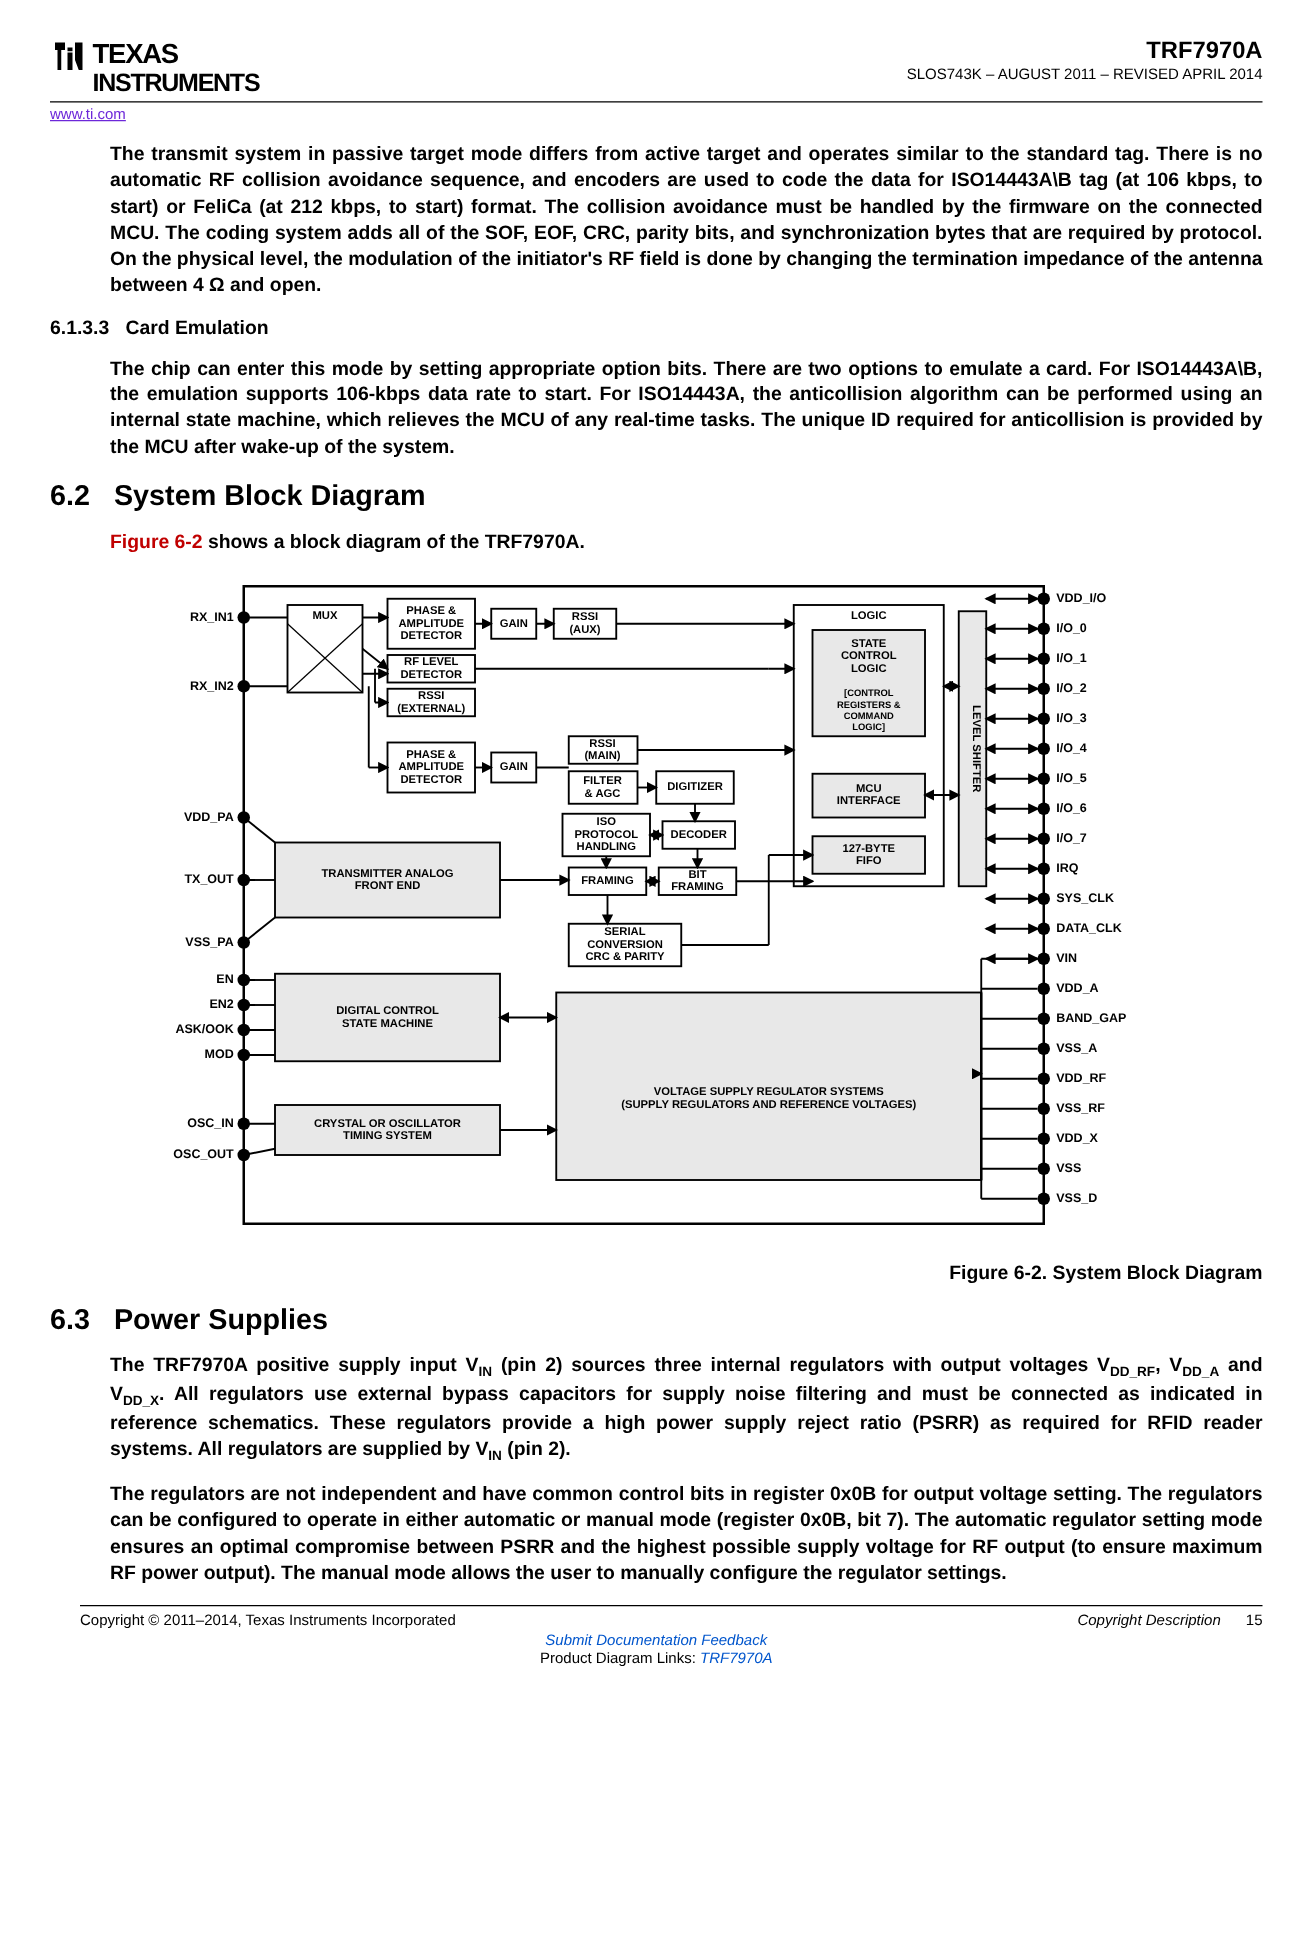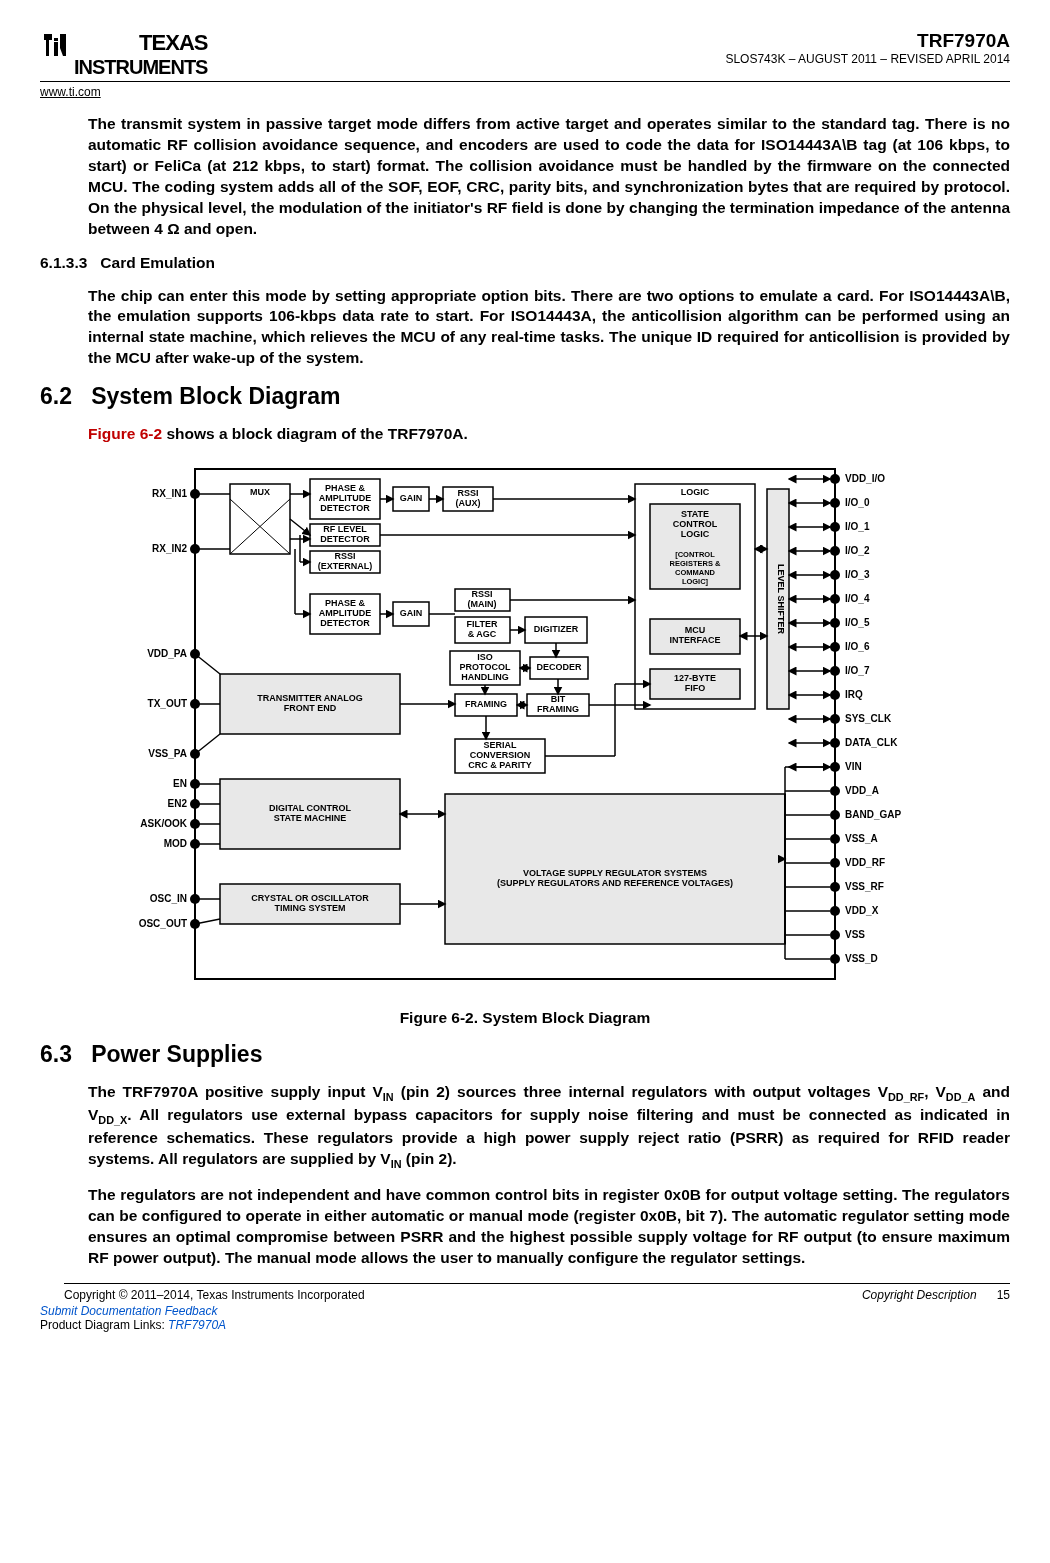--- a/index.html
+++ b/index.html
@@ -14,46 +14,46 @@
   .page {
     padding: 30px 40px 20px 40px;
   }
   .header-row {
     display: flex;
     justify-content: space-between;
     align-items: flex-start;
     border-bottom: 1px solid #000;
     padding-bottom: 2px;
   }
-  .logo-area { display: flex; align-items: flex-start; gap: 4px; text-align: right; }
+  .logo-area { display: flex; align-items: flex-start; gap: 4px; }
   .logo-ti { font-weight: bold; font-size: 20px; letter-spacing: -1px; }
   .logo-ti .tx { font-size: 22px; }
   .header-right { text-align: right; }
   .partno { font-weight: bold; font-size: 19px; }
   .doc-rev { font-size: 12px; }
-  .url { font-size: 12px; text-decoration: underline; color: #000000; }
+  .url { font-size: 12px; text-decoration: underline; color: #6d28d9; }
   .body-text { margin: 14px 0 14px 48px; text-align: justify; line-height: 1.35; font-weight: bold; }
   .h-sub { font-weight: bold; margin: 14px 0 8px 0; }
   .h6133 { font-size: 15.5px; }
   .h62 { font-size: 23px; }
   .fig-link { color: #c00000; }
   .product-link { color: #0055cc; font-style: italic; }
   .diagram-wrap { text-align: center; margin: 8px 0 6px 0; }
   svg { display: inline-block; }
-  .fig-caption { text-align: center; font-weight: bold; margin: 16px 0 14px 0; }
+  .fig-caption { text-align: right; font-weight: bold; margin: 16px 0 14px 0; }
   .footer {
     border-top: 1px solid #000;
     margin-top: 14px;
     padding-top: 4px;
     font-size: 12px;
     display: flex;
     justify-content: space-between;
     margin-left: 24px;
   }
-  .footer-center { text-align: left; font-size: 12px; margin-top: 2px;}
+  .footer-center { text-align: center; font-size: 12px; margin-top: 2px;}
   .feedback { color: #0055cc; font-style: italic; }
   sub { font-size: 0.7em; }
   .blk-label { font-family: Arial, sans-serif; font-size: 9px; font-weight: bold; }
   .pin-label { font-family: Arial, sans-serif; font-size: 10px; font-weight: bold; }
 </style>
 </head>
 <body>
 
 <div class="page">
 

